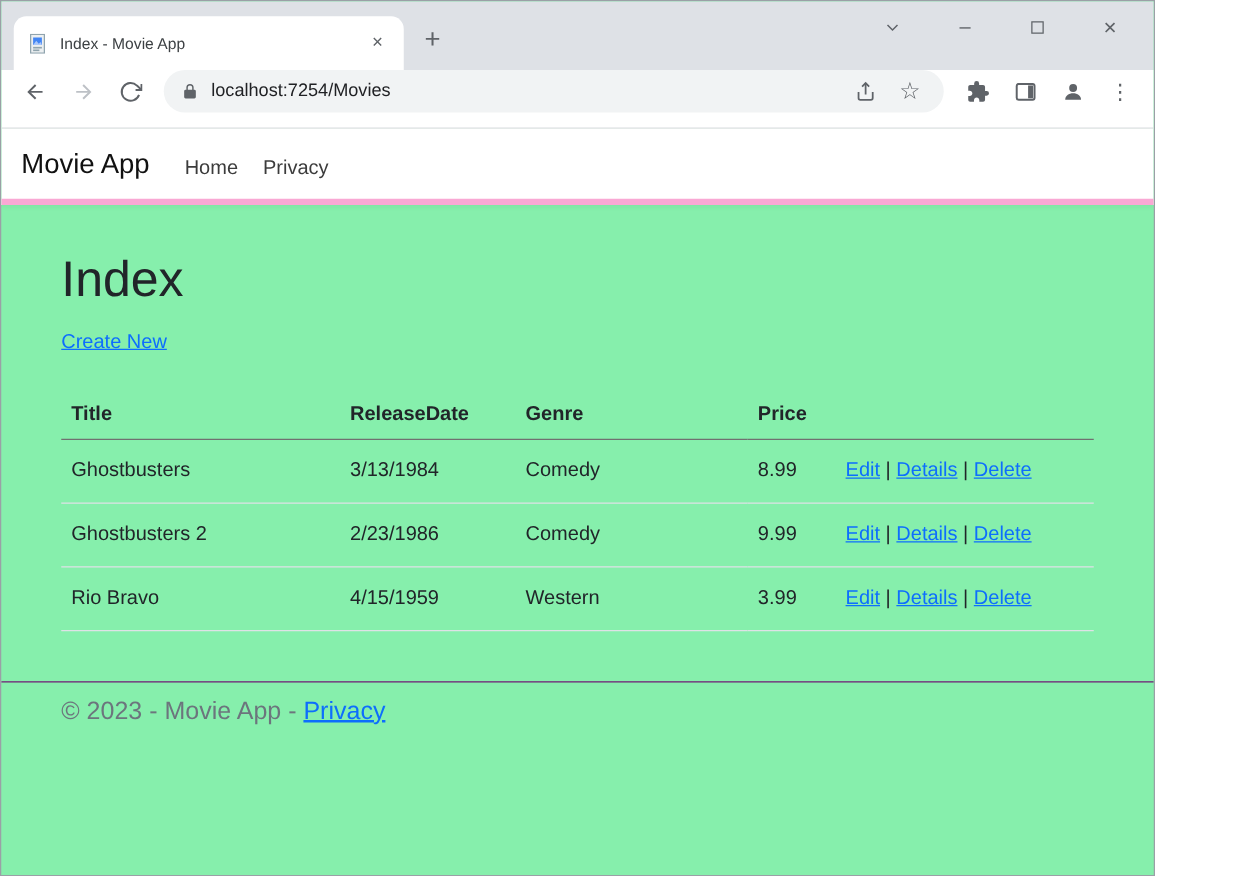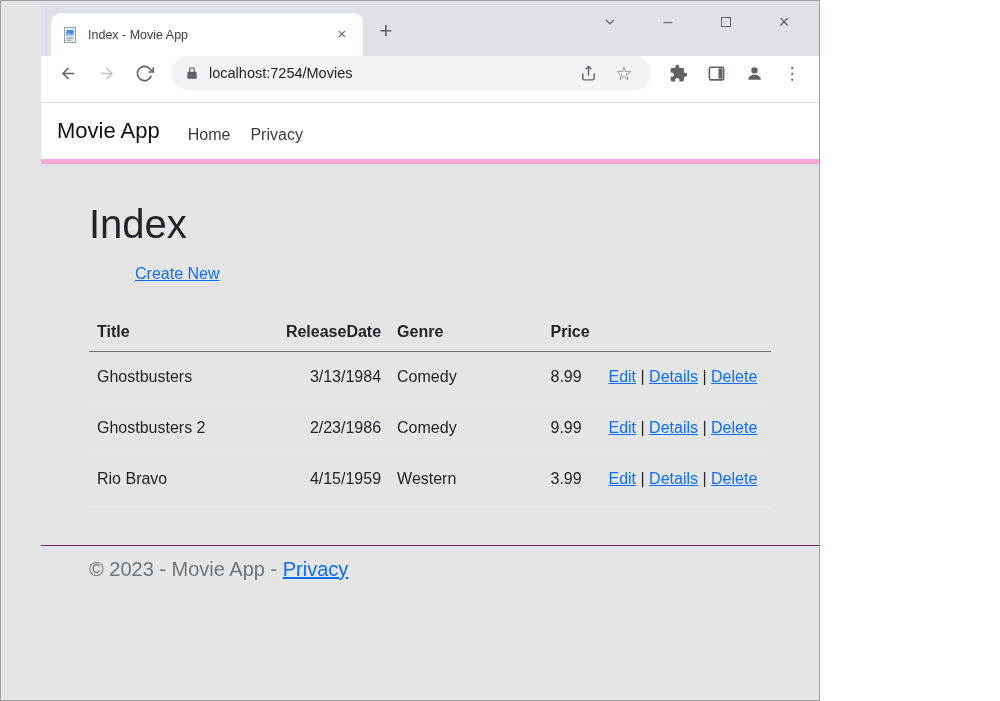--- a/index.html
+++ b/index.html
@@ -2,26 +2,25 @@
 <html style="--link: #0d6efd;"><head>
 <meta charset="utf-8">
 <style>
   :root { --link: #0d6efd; }
   * { box-sizing: border-box; margin: 0; padding: 0; }
   body {
     font-family: "Liberation Sans", "DejaVu Sans", sans-serif;
     background: #fff;
   }
   .window {
-    width: 820px; height: 701px;
+    width: 924px; height: 701px;
     border: 1px solid #9aa0a6;
-    background: #e5e5e5;
+    background: #86efac;
     overflow: hidden;
     position: relative;
-    padding-left: 40px;
   }
 
   
   .tabstrip {
     height: 55px; background: #dee1e6;
     display: flex; align-items: flex-end;
     position: relative;
   }
   .tab {
     margin-left: 10px; width: 312px; height: 43px;
@@ -93,35 +92,35 @@
     box-shadow: 0 2px 3px rgba(0,0,0,0.04);
     background: #fff;
   }
   .brand { font-size: 22px; color: #111; text-decoration: none; margin-right: 28px; cursor: pointer; }
   .nav-link { font-size: 16px; color: #3c3c3c; text-decoration: none; margin-right: 20px; cursor: pointer; }
 
   
   .main { padding: 26px 48px 0; }
   .page-title { font-size: 40px; font-weight: 500; color: #212529; margin: 12px 0 18px; }
   a.link { color: var(--link); text-decoration: underline; cursor: pointer; }
-  .create-link { font-size: 16px; margin-left: 46px; }
+  .create-link { font-size: 16px; }
 
   table.movies {
     width: 100%; border-collapse: collapse;
     margin-top: 30px; font-size: 16px; color: #212529;
   }
   table.movies th {
     text-align: left; font-weight: 700;
     padding: 10px 8px; border-bottom: 1px solid #707070;
   }
   table.movies td {
     padding: 16px 8px; border-bottom: 1px solid #dee2e6;
   }
   table.movies th:nth-child(1), table.movies td:nth-child(1) { width: 27%; }
-  table.movies th:nth-child(2), table.movies td:nth-child(2) { width: 17%; text-align: right; }
+  table.movies th:nth-child(2), table.movies td:nth-child(2) { width: 17%; }
   table.movies th:nth-child(3), table.movies td:nth-child(3) { width: 22.5%; }
   table.movies th:nth-child(4), table.movies td:nth-child(4) { width: 8.5%; }
   .sep { color: #212529; }
 
   
   .footer {
     margin-top: 40px;
     border-top: 1px solid #701a75;
     padding: 12px 48px;
     font-size: 20px; color: #6c757d;

